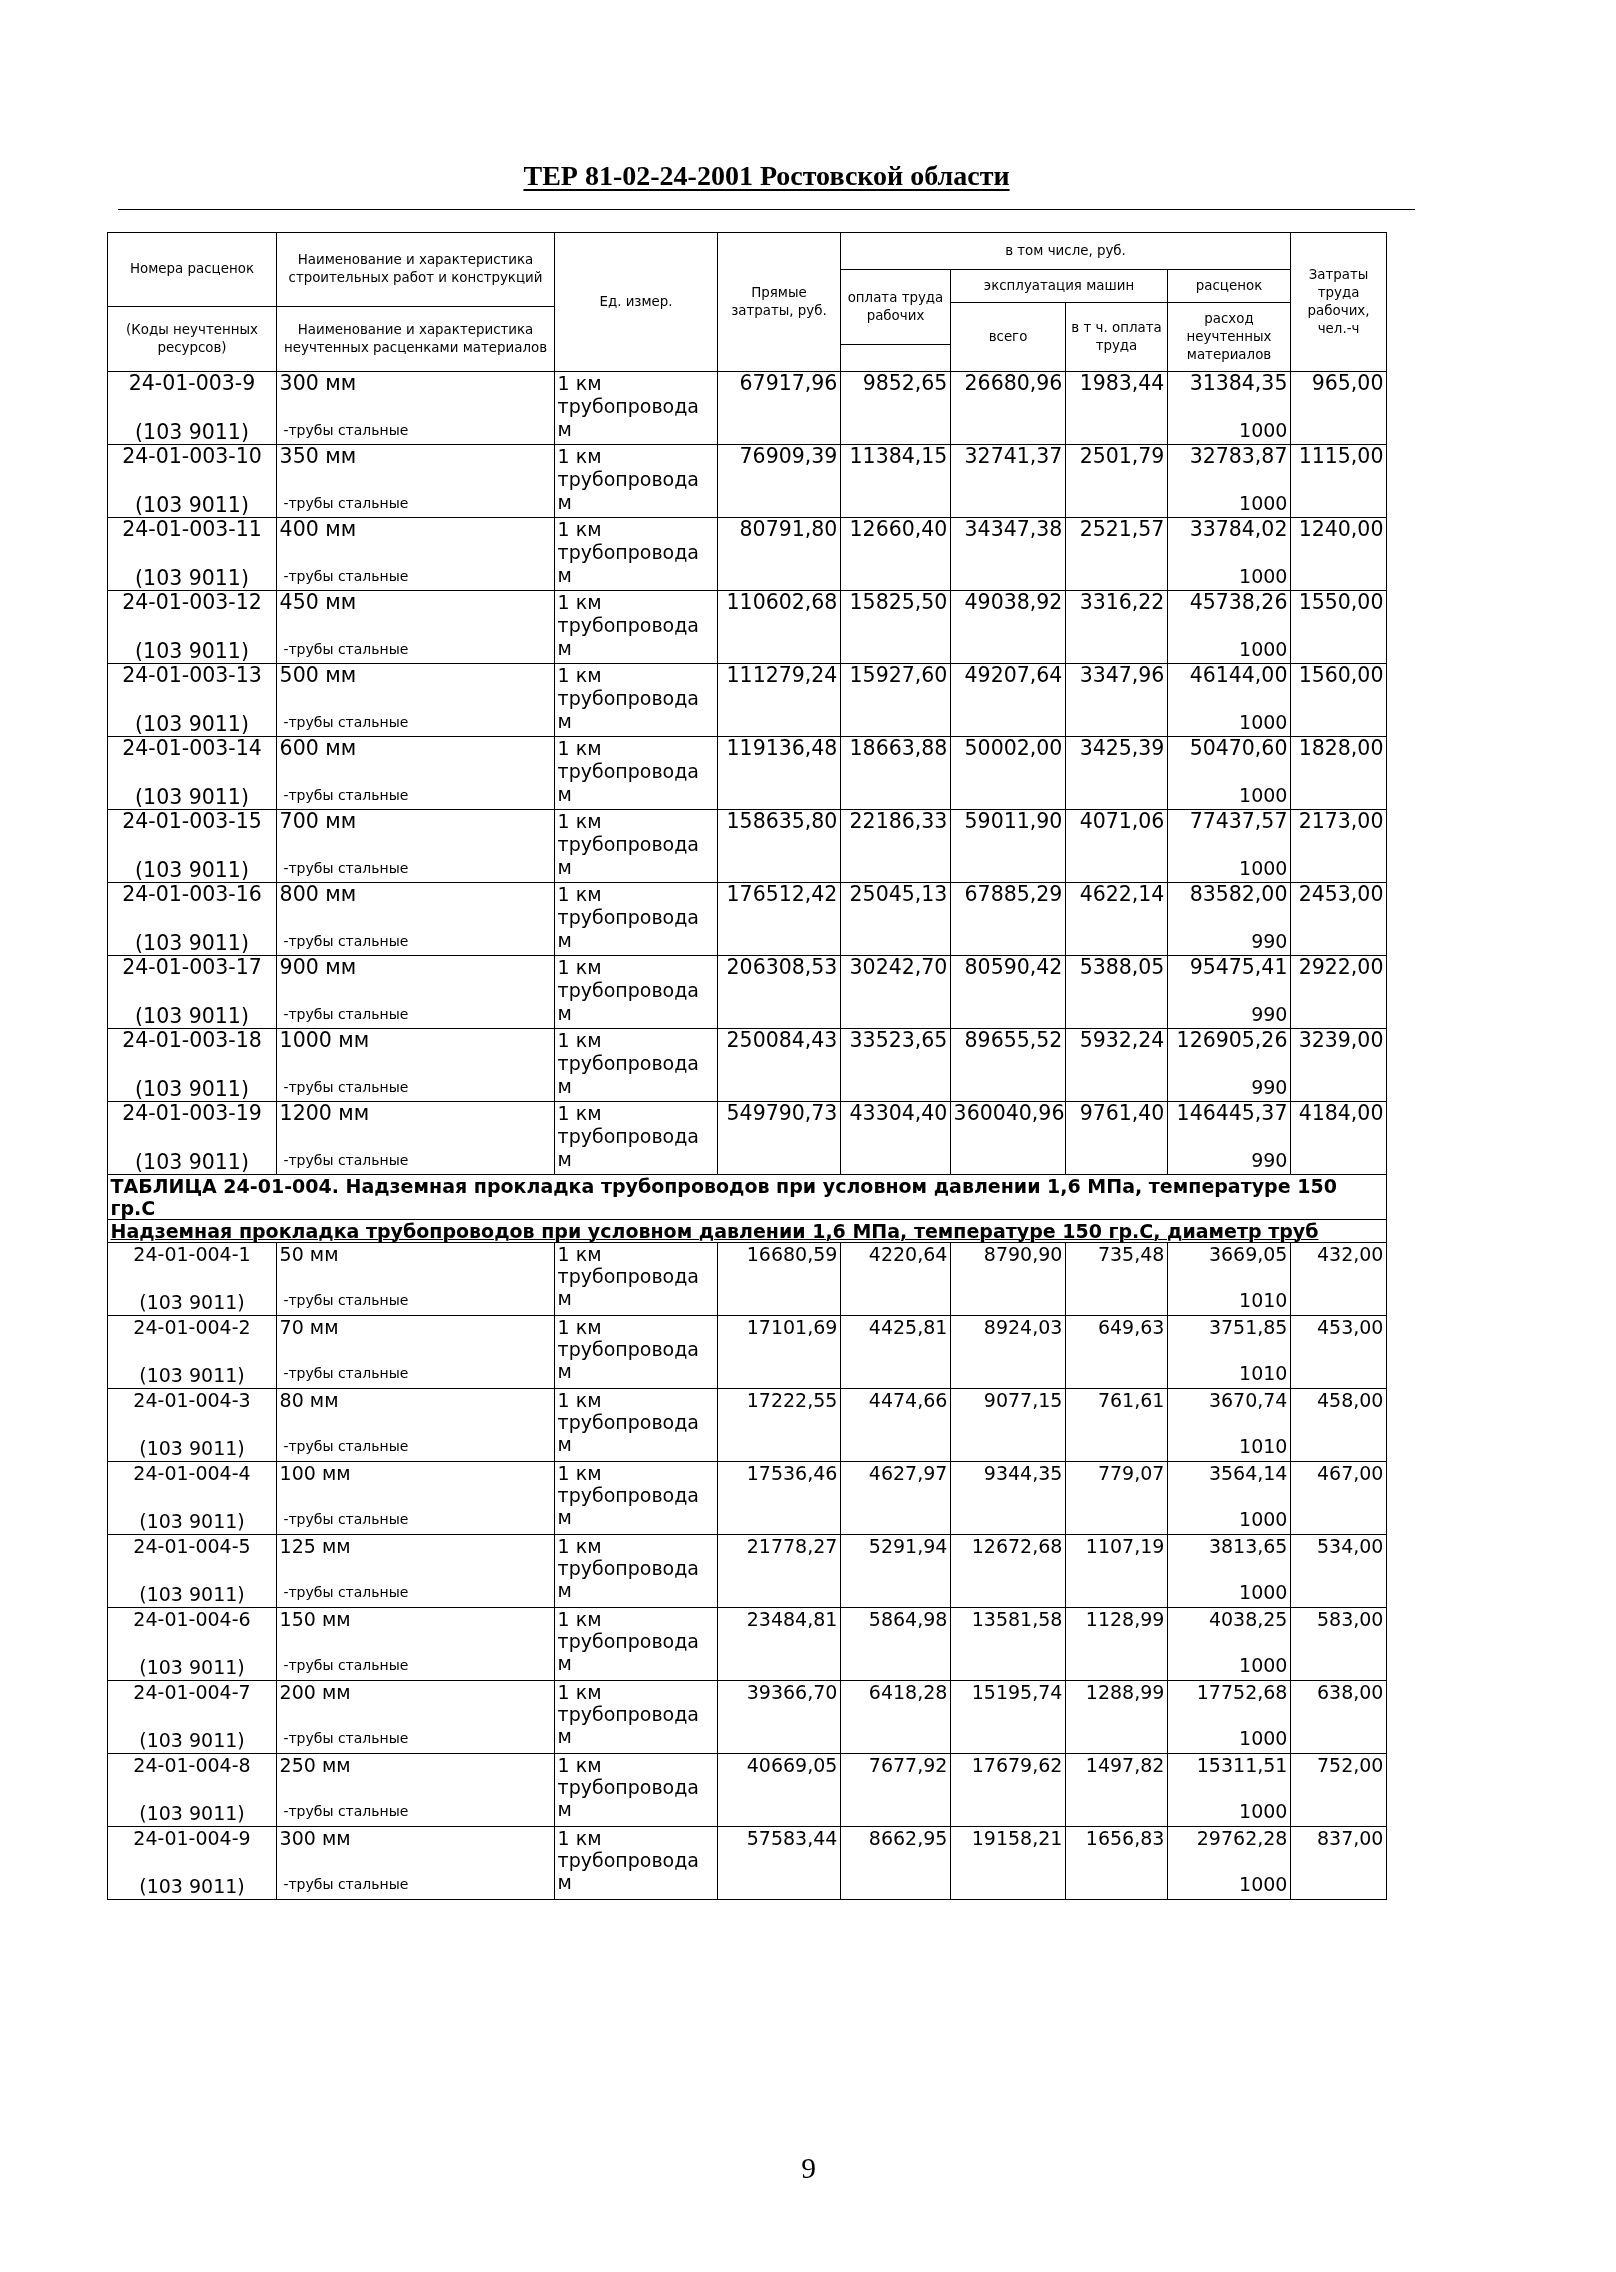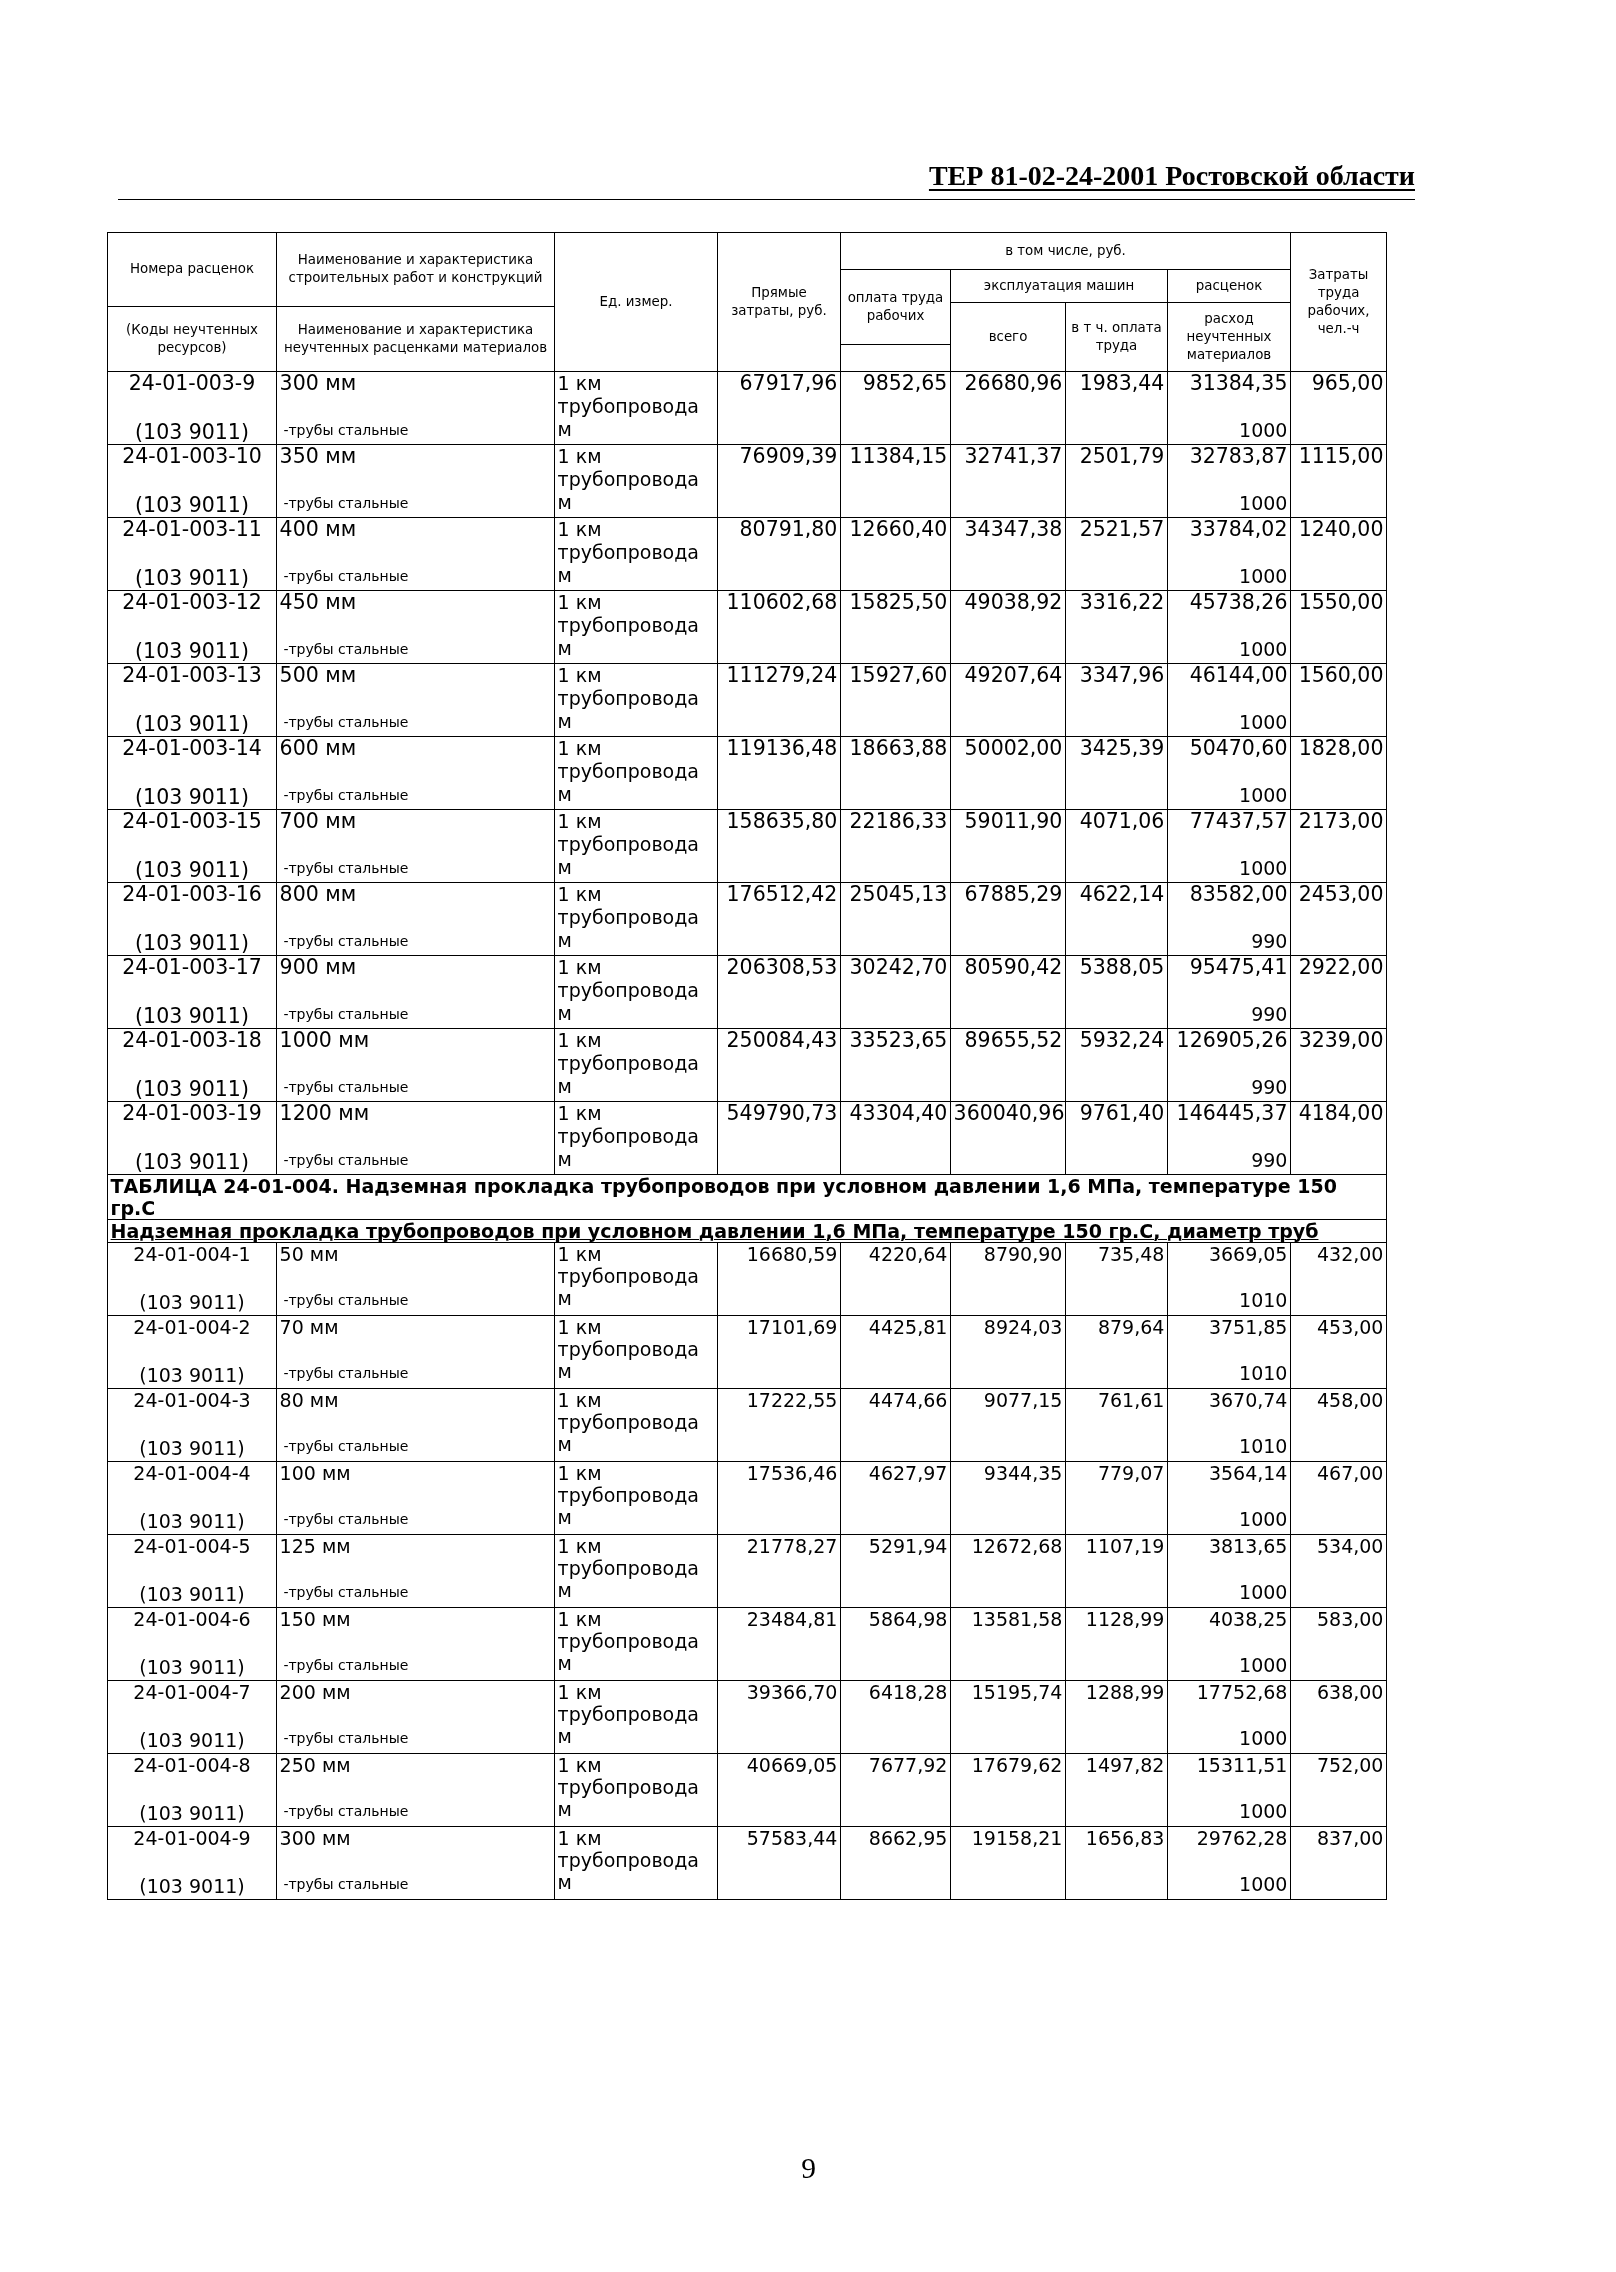--- a/index.html
+++ b/index.html
@@ -1,21 +1,21 @@
 <!DOCTYPE html>
 <html style="font-size:10.2px"><head>
 <meta charset="utf-8">
 <style>
   html, body { margin: 0; padding: 0; background: #ffffff; }
   body { width: 1617px; height: 2273px; position: relative; color: #000; font-family: "DejaVu Sans", sans-serif; overflow: hidden; }
   .running-header {
     position: absolute; left: 118px; top: 158px; width: 1297px;
-    border-bottom: 1.9px solid #000; text-align: right;
+    border-bottom: 1.9px solid #000; text-align: center;
     font-family: "Liberation Serif", serif; font-weight: bold; font-size: 28px; line-height: 35px;
-    padding-bottom: 6px;
+    padding-bottom: 16px;
   }
   .running-header span { text-decoration: underline; text-underline-offset: 3.8px; }
   .sheet { position: absolute; left: 107px; top: 232px; width: 1279px; }
   table.grid { border-collapse: collapse; width: 1279px; table-layout: fixed; }
   table.grid td, table.grid th { border: 1.9px solid #000; padding: 0 2.6px; vertical-align: top; }
   th { font-weight: normal; font-size: 13.4px; line-height: 18px; text-align: center; vertical-align: middle !important; }
   td { font-size: 20.5px; line-height: 23px; }
   .row td { height: 72px; }
   .code-cell { text-align: center; position: relative; }
   .code-cell .code { display: block; text-align: center; padding-left: 0; }
@@ -386,21 +386,21 @@
       <span class="name">70 мм</span>
       <span class="res-name">-трубы стальные</span>
     </td>
     <td class="unit-cell">
       <span>1 км трубопровода</span><br>
       <span>м</span>
     </td>
     <td class="num-cell">17101,69</td>
     <td class="num-cell">4425,81</td>
     <td class="num-cell">8924,03</td>
-    <td class="num-cell">879,64</td>
+    <td class="num-cell">649,63</td>
     <td class="num-cell">
       <span>3751,85</span>
       <span class="extra">1010</span>
     </td>
     <td class="num-cell">453,00</td>
   </tr>
 
   <tr class="row">
     <td class="code-cell">
       <span class="code">24-01-004-3</span>

